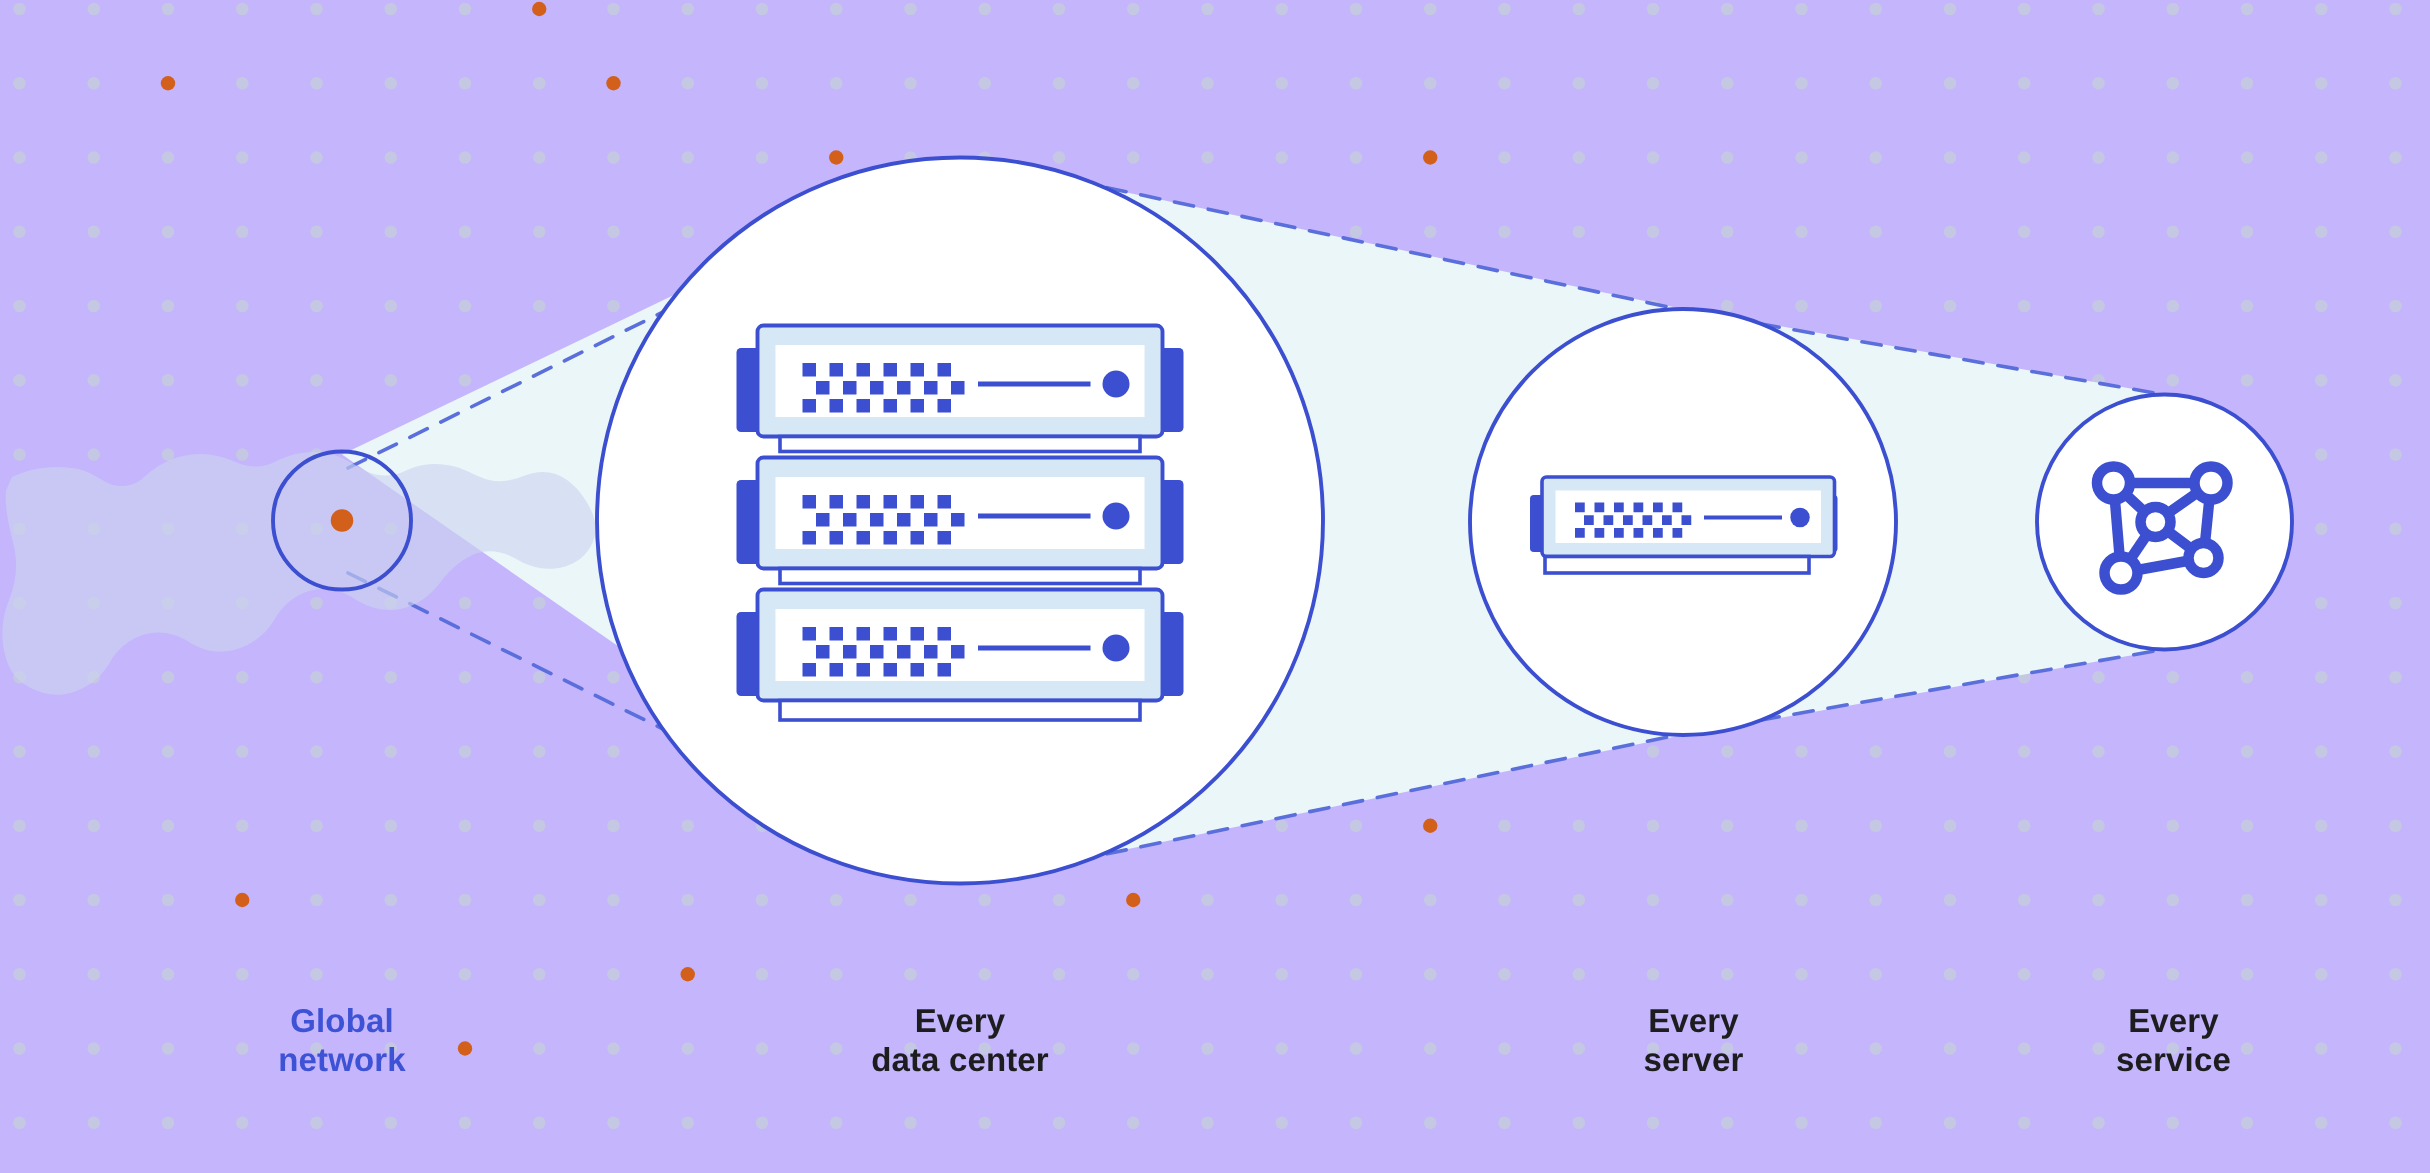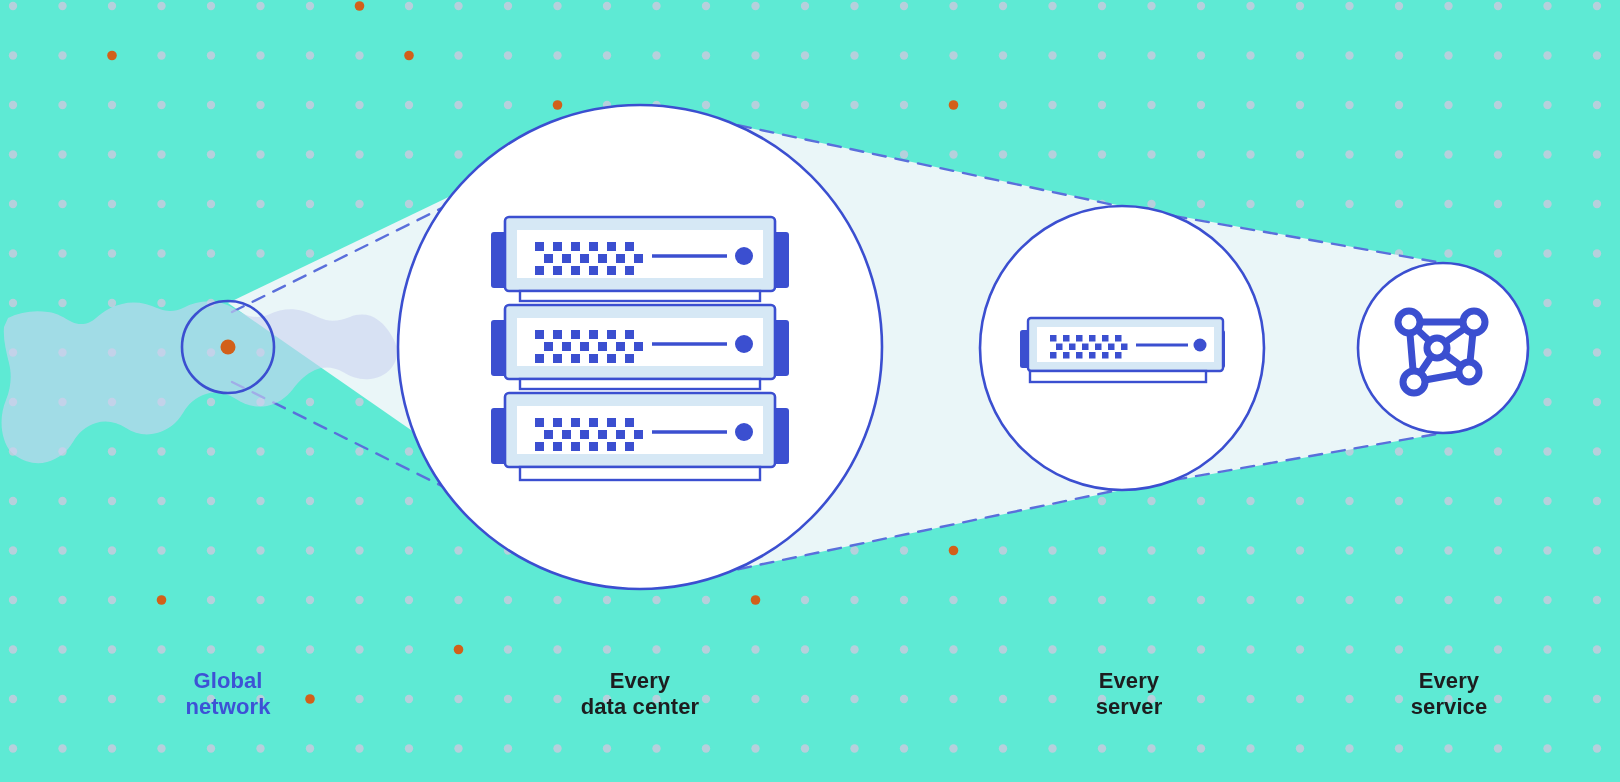--- a/index.html
+++ b/index.html
@@ -7,21 +7,21 @@
     padding: 0;
     background: #ffffff;
   }
   body {
     font-family: "Liberation Sans", sans-serif;
   }
   #stage {
     position: relative;
     width: 1620px;
     height: 782px;
-    background: #5eead4;
+    background: #c4b5fd;
     overflow: hidden;
   }
   #diagram-svg {
     position: absolute;
     left: 0;
     top: 0;
     width: 1620px;
     height: 782px;
     display: block;
   }

